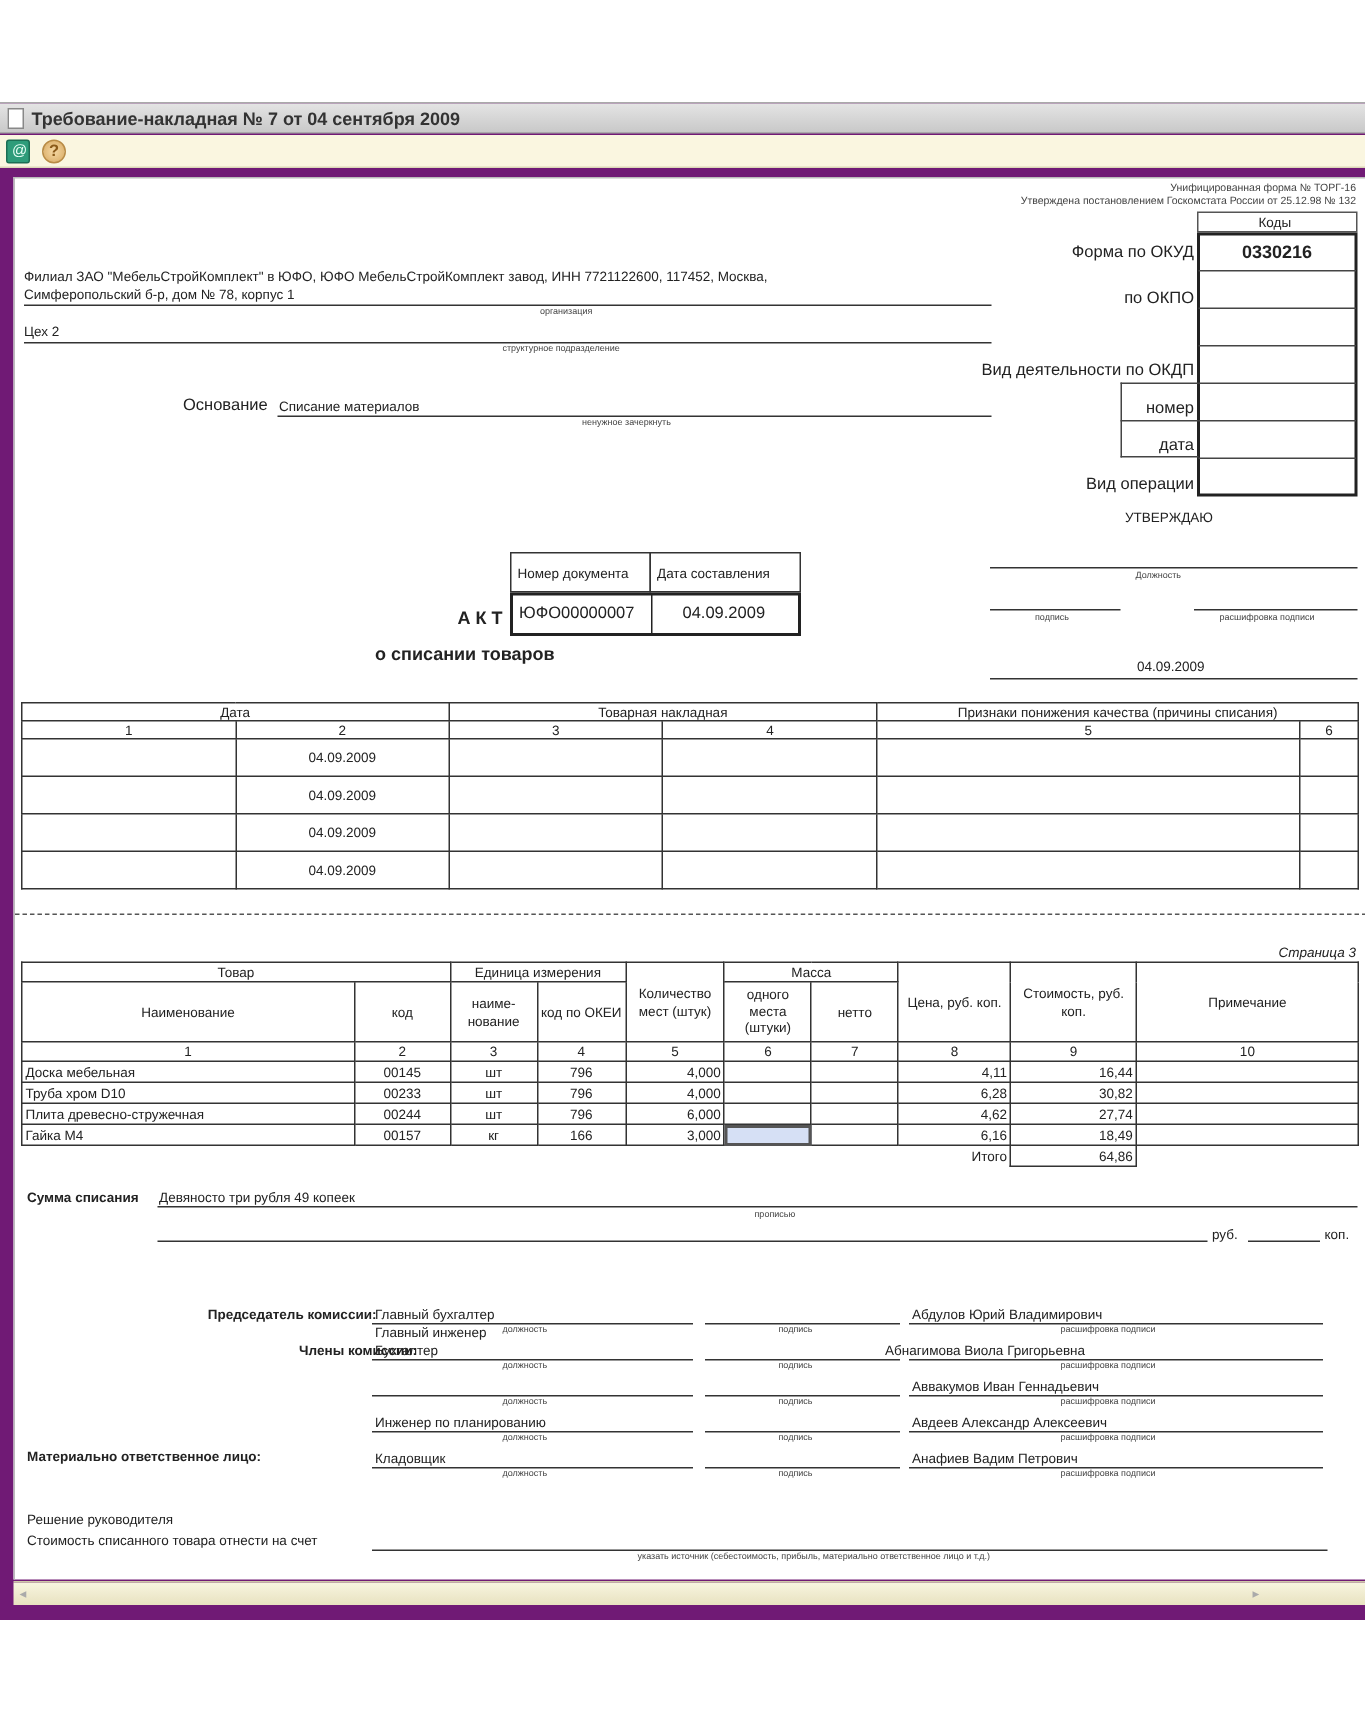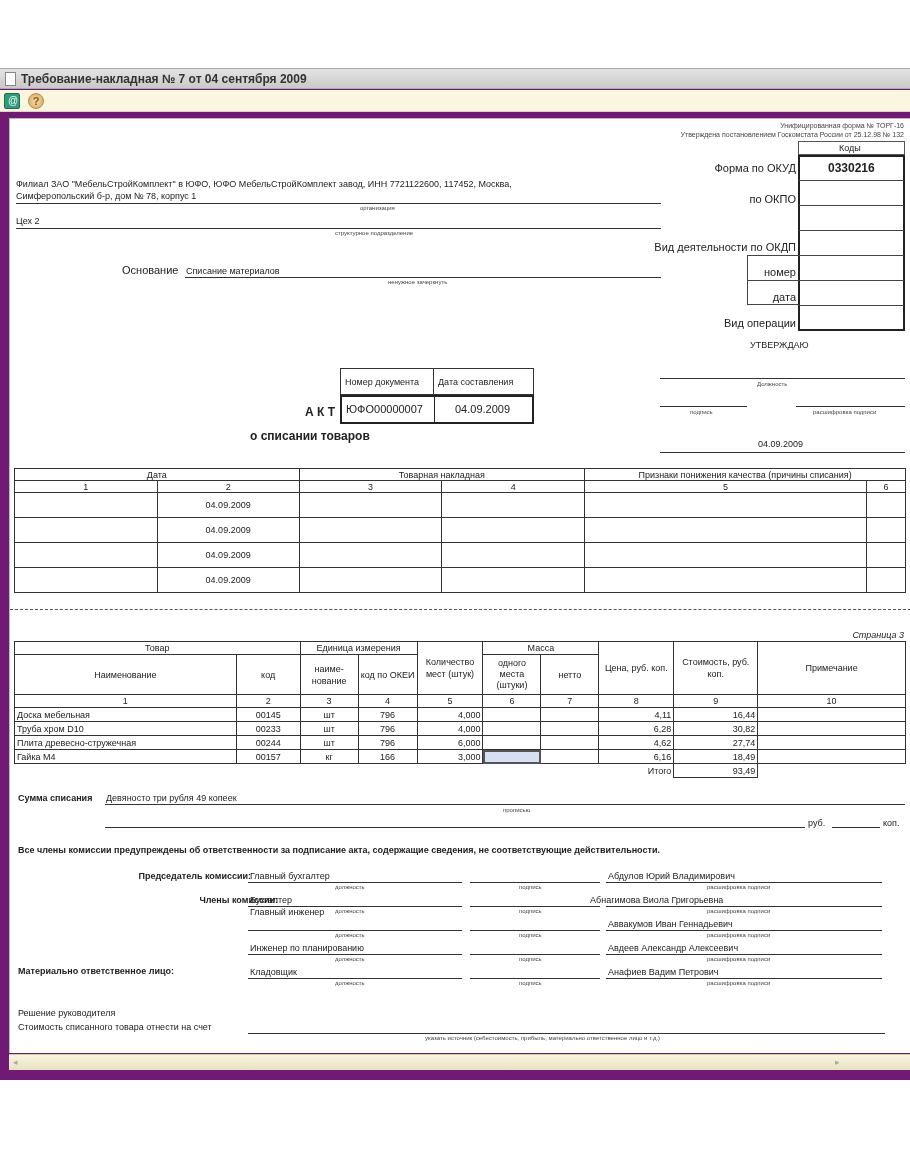--- a/index.html
+++ b/index.html
@@ -260,36 +260,35 @@
             <td></td>
             <td class="r">6,16</td>
             <td class="r">18,49</td>
             <td></td>
           </tr>
         </tbody>
       <tbody>
           <tr style="height:14px">
         <td colspan="7" style="border:none;"></td>
         <td class="r" style="border:none;">Итого</td>
-        <td class="r" style="border:1px solid #333;">93,49</td>
+        <td class="r" style="border:1px solid #333;">64,86</td>
         <td style="border:none; border-top:1px solid #333;"></td>
       </tr>
     </tbody>
       </table>
 
     <span class="t s9 b" style="left:8px; top:674px;">Сумма списания</span>
     <span class="t s9" style="left:96px; top:674px;">Девяносто три рубля 49 копеек</span>
     <div class="line" style="left:95px; top:685px; width:800px;"></div>
     <span class="t s6" style="left:493px; top:688px;">прописью</span>
     <div class="line" style="left:95px; top:708px; width:700px;"></div>
     <span class="t s9" style="left:798px; top:699px;">руб.</span>
     <div class="line" style="left:822px; top:708px; width:48px;"></div>
     <span class="t s9" style="left:873px; top:699px;">коп.</span>
 
-    <span class="t s9 b" style="left:8px; top:726px;">Все члены комиссии предупреждены об ответственности за подписание акта, содержащие сведения, не соответствующие действительности.</span>
 
     <span class="t s9 b" style="right:659px; top:752px;">Председатель комиссии:</span>
     <span class="t s9 b" style="right:632px; top:776px;">Члены комиссии:</span>
     <span class="t s9 b" style="left:8px; top:847px;">Материально ответственное лицо:</span>
     <div id="people">
         <div>
           <span class="t s9" style="left:240px; top:752px;">Главный бухгалтер</span>
           <div class="line" style="left:238px; top:763px; width:214px;"></div>
           <div class="line" style="left:460px; top:763px; width:130px;"></div>
           <span class="t s9" style="left:598px; top:752px;">Абдулов Юрий Владимирович</span>
@@ -302,21 +301,21 @@
           <span class="t s9" style="left:240px; top:776px;">Бухгалтер</span>
           <div class="line" style="left:238px; top:787px; width:214px;"></div>
           <div class="line" style="left:460px; top:787px; width:130px;"></div>
           <span class="t s9" style="left:580px; top:776px;">Абнагимова Виола Григорьевна</span>
           <div class="line" style="left:596px; top:787px; width:276px;"></div>
           <span class="t s6" style="left:325px; top:789px;">должность</span>
           <span class="t s6" style="left:509px; top:789px;">подпись</span>
           <span class="t s6" style="left:697px; top:789px;">расшифровка подписи</span>
         </div>
         <div>
-          <span class="t s9" style="left:240px; top:788px;">Главный инженер</span>
+          <span class="t s9" style="left:240px; top:764px;">Главный инженер</span>
           <div class="line" style="left:238px; top:811px; width:214px;"></div>
           <div class="line" style="left:460px; top:811px; width:130px;"></div>
           <span class="t s9" style="left:598px; top:800px;">Аввакумов Иван Геннадьевич</span>
           <div class="line" style="left:596px; top:811px; width:276px;"></div>
           <span class="t s6" style="left:325px; top:813px;">должность</span>
           <span class="t s6" style="left:509px; top:813px;">подпись</span>
           <span class="t s6" style="left:697px; top:813px;">расшифровка подписи</span>
         </div>
         <div>
           <span class="t s9" style="left:240px; top:824px;">Инженер по планированию</span>

